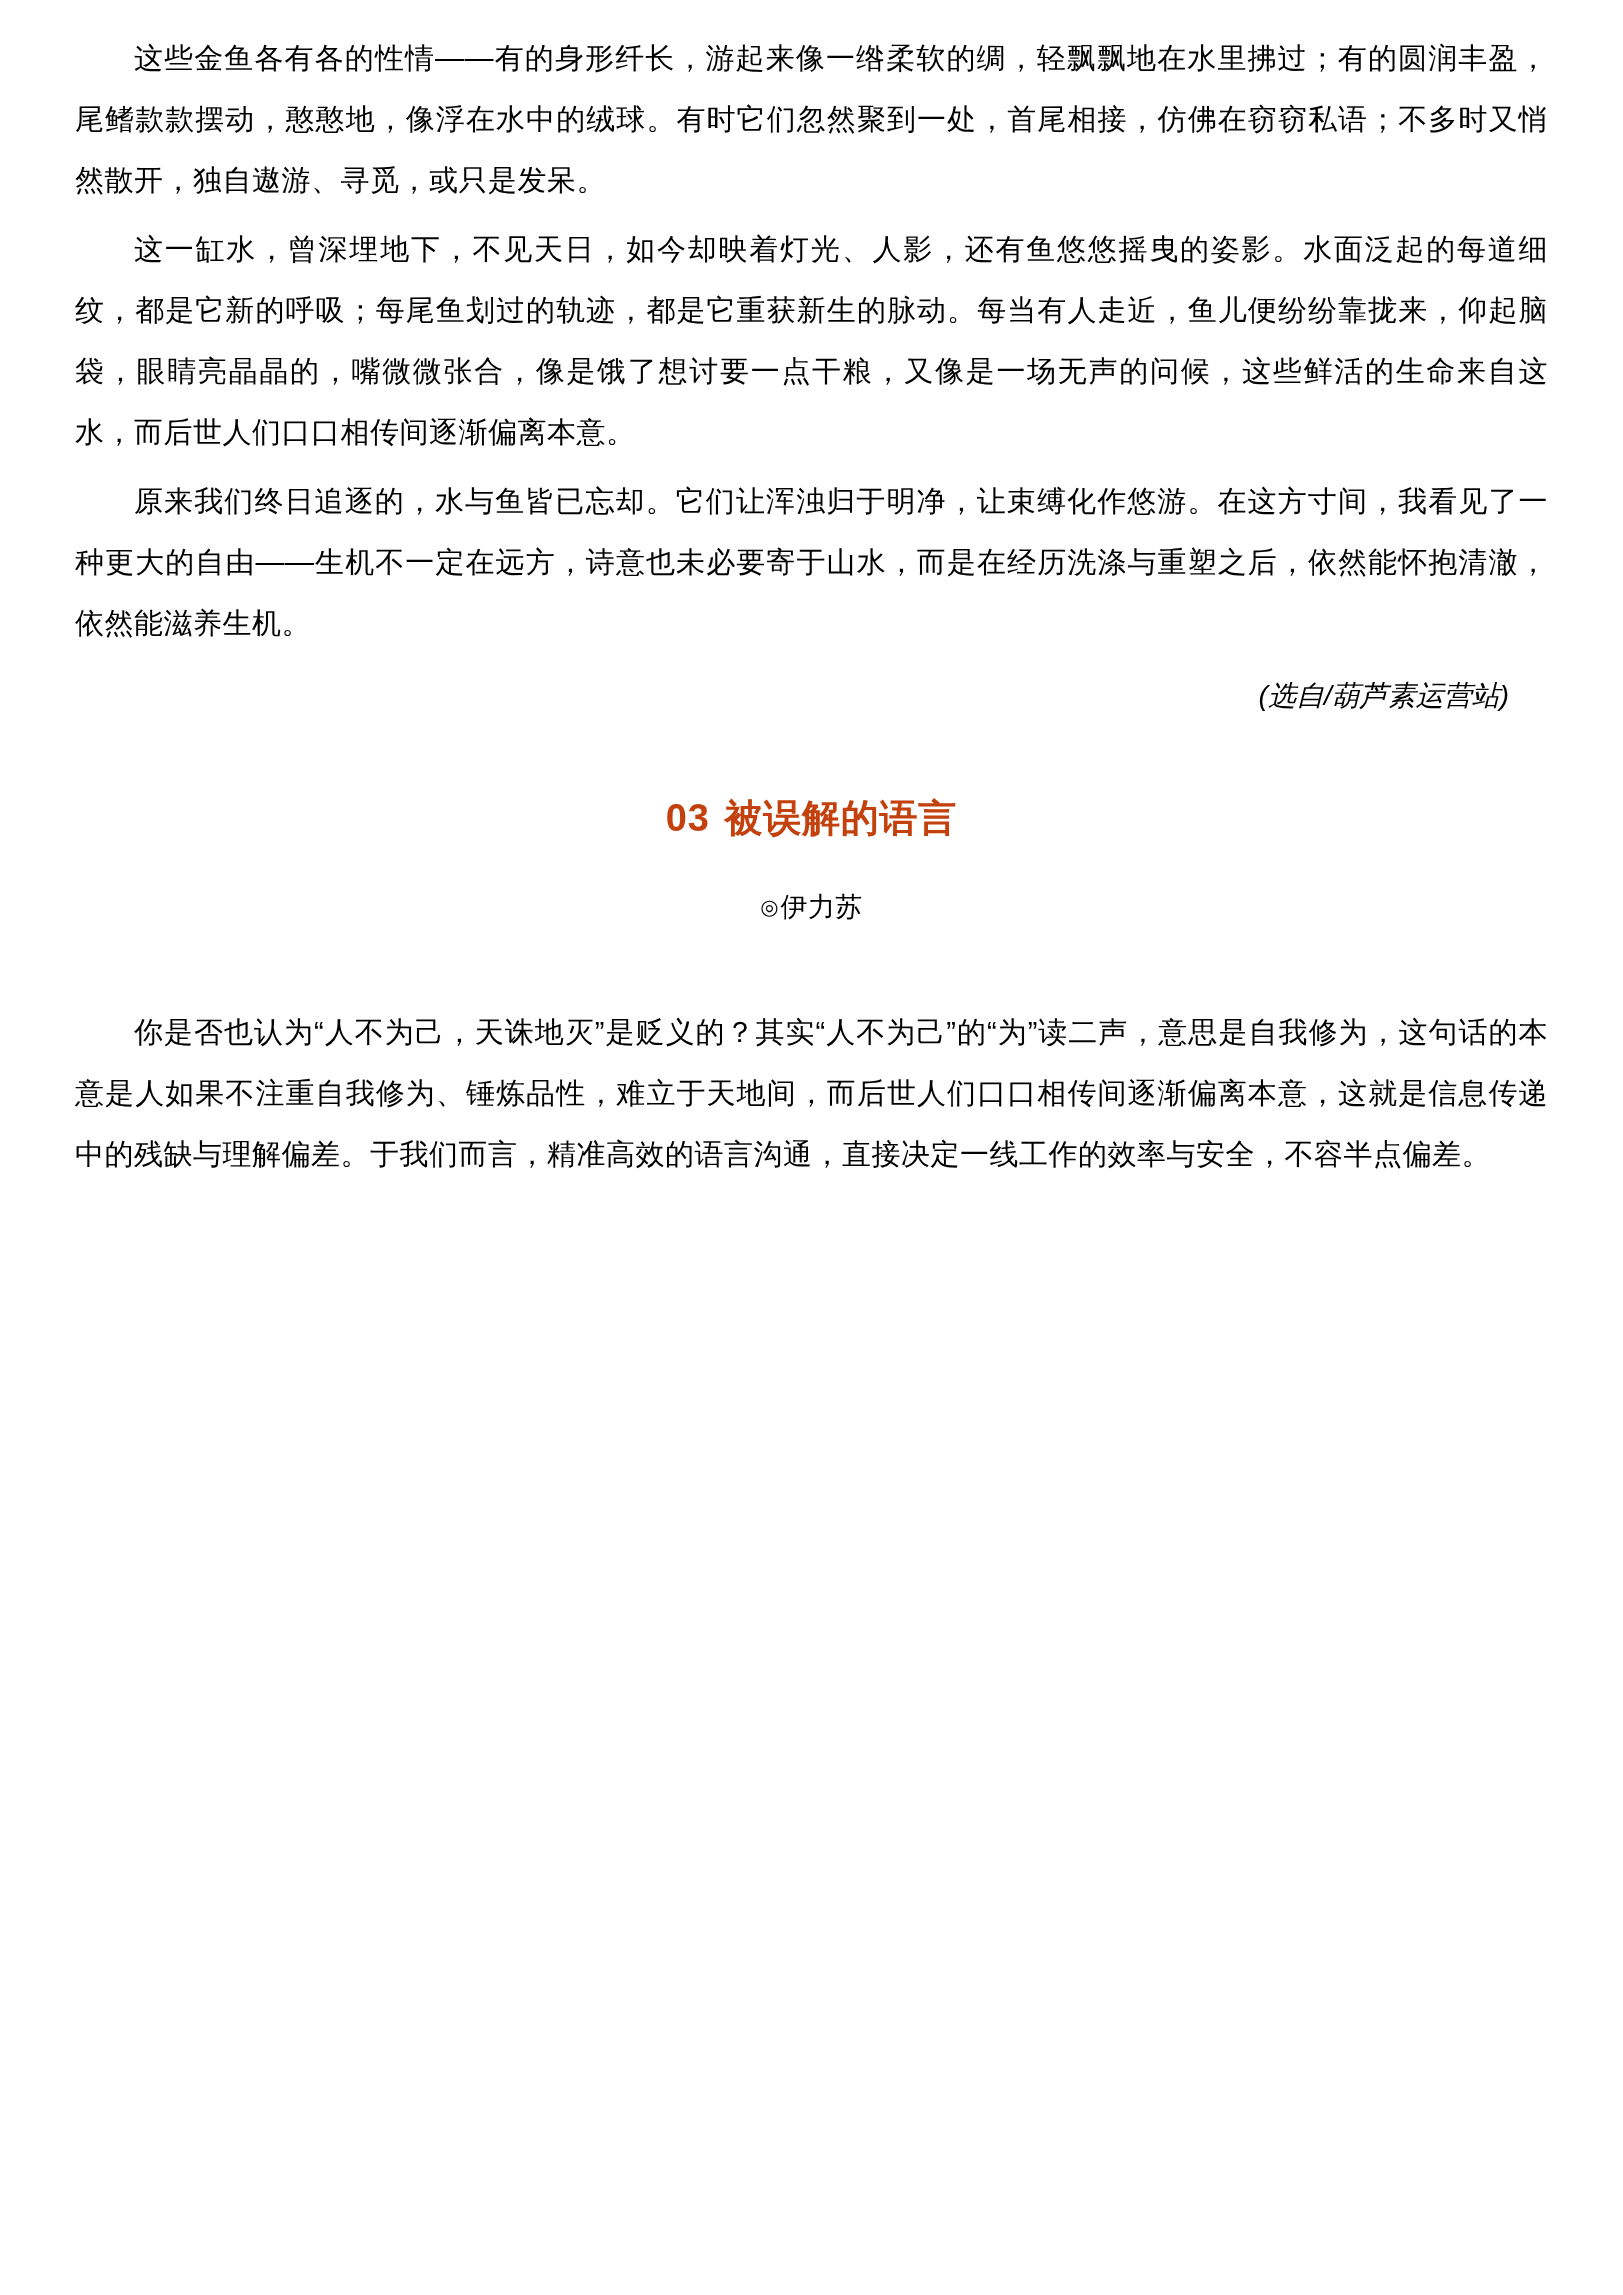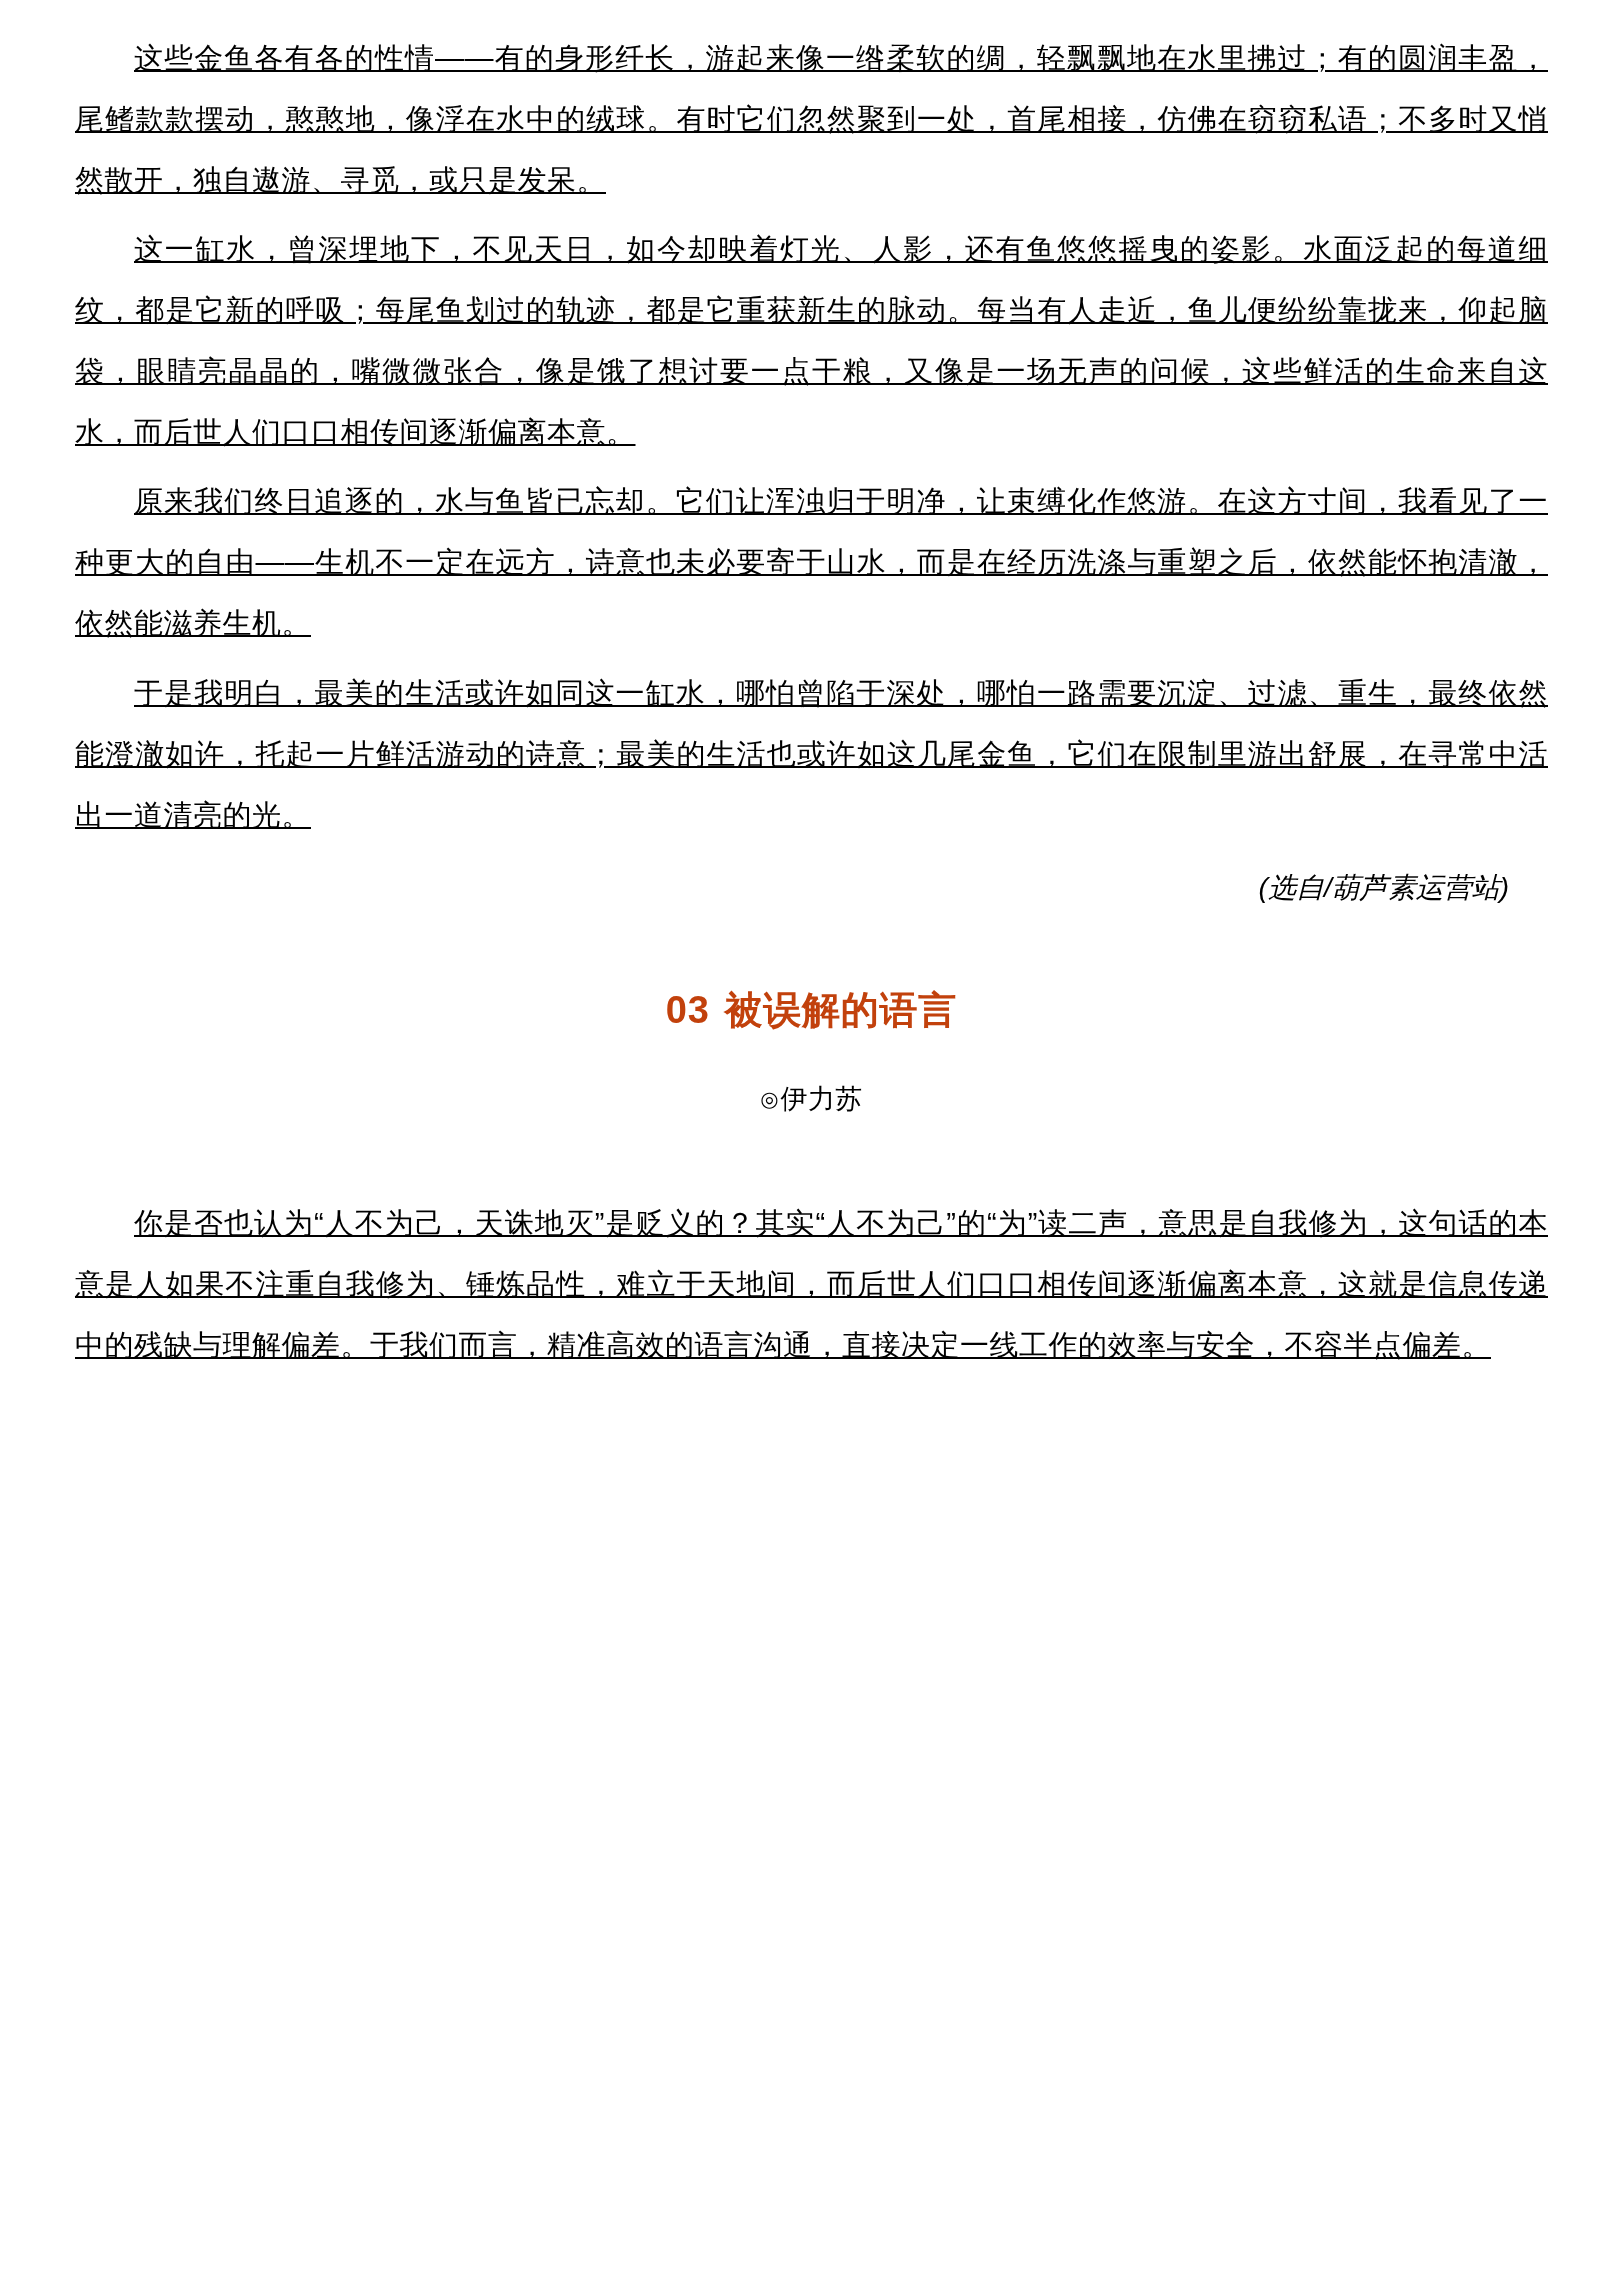--- a/index.html
+++ b/index.html
@@ -34,21 +34,20 @@
     font-size: 29px;
     line-height: 61px;
     letter-spacing: 0.5px;
     text-align: justify;
     text-justify: inter-character;
     text-indent: 59px;
     margin: 0 0 8.2px 0;
     font-weight: 500;
     word-break: break-all;
     color: #000000;
-    text-decoration: underline;
   }
   .para:last-of-type { margin-bottom: 0; }
 
   .attribution {
     font-size: 28px;
     line-height: 57px;
     font-style: italic;
     font-weight: 400;
     text-align: right;
     text-indent: 0;
@@ -91,21 +90,20 @@
 </style>
 </head>
 <body>
 
 <div class="page">
   <div class="article">
 
     <p class="para">这些金鱼各有各的性情——有的身形纤长，游起来像一绺柔软的绸，轻飘飘地在水里拂过；有的圆润丰盈，尾鳍款款摆动，憨憨地，像浮在水中的绒球。有时它们忽然聚到一处，首尾相接，仿佛在窃窃私语；不多时又悄然散开，独自遨游、寻觅，或只是发呆。</p>
     <p class="para">这一缸水，曾深埋地下，不见天日，如今却映着灯光、人影，还有鱼悠悠摇曳的姿影。水面泛起的每道细纹，都是它新的呼吸；每尾鱼划过的轨迹，都是它重获新生的脉动。每当有人走近，鱼儿便纷纷靠拢来，仰起脑袋，眼睛亮晶晶的，嘴微微张合，像是饿了想讨要一点干粮，又像是一场无声的问候，这些鲜活的生命来自这水，而后世人们口口相传间逐渐偏离本意。</p>
     <p class="para">原来我们终日追逐的，水与鱼皆已忘却。它们让浑浊归于明净，让束缚化作悠游。在这方寸间，我看见了一种更大的自由——生机不一定在远方，诗意也未必要寄于山水，而是在经历洗涤与重塑之后，依然能怀抱清澈，依然能滋养生机。</p>
-    <p class="para">于是我明白，最美的生活或许如同这一缸水，哪怕曾陷于深处，哪怕一路需要沉淀、过滤、重生，最终依然能澄澈如许，托起一片鲜活游动的诗意；最美的生活也或许如这几尾金鱼，它们在限制里游出舒展，在寻常中活出一道清亮的光。</p>
 
     <p class="attribution">(选自/葫芦素运营站)</p>
   </div>
 
   <div class="section-gap-top"></div>
 
   <div class="article">
     <h2 class="section-title"><span class="num">03</span><span>被误解的语言</span></h2>
 
     <p class="byline"><span class="mark">◎</span><span>伊力苏</span></p>

